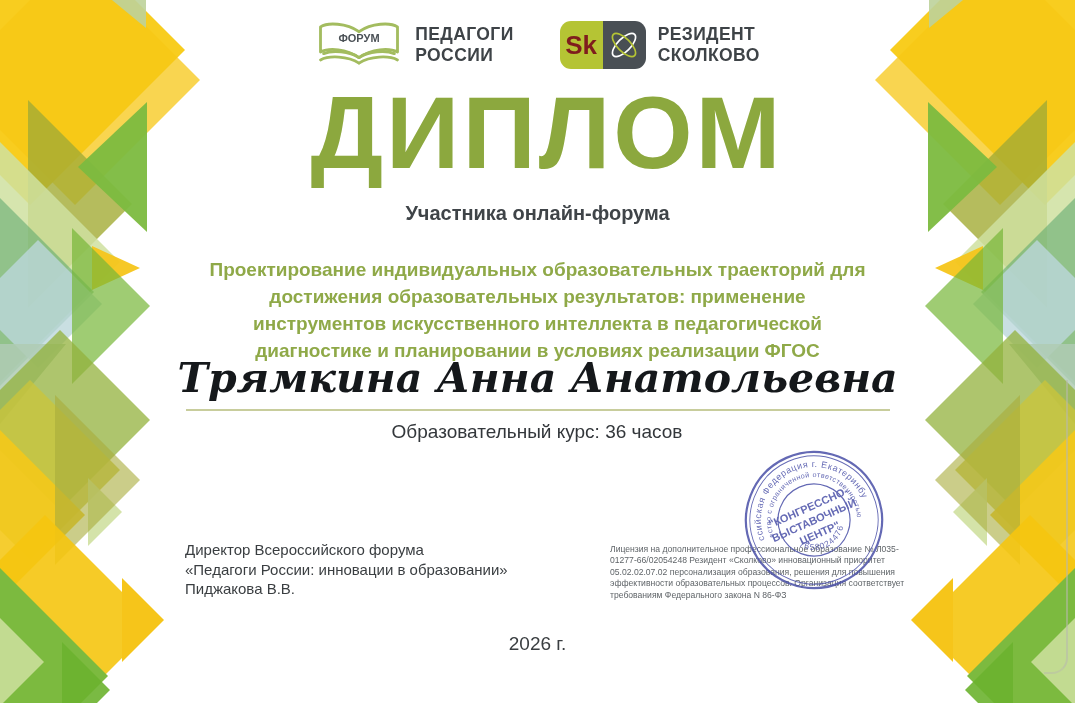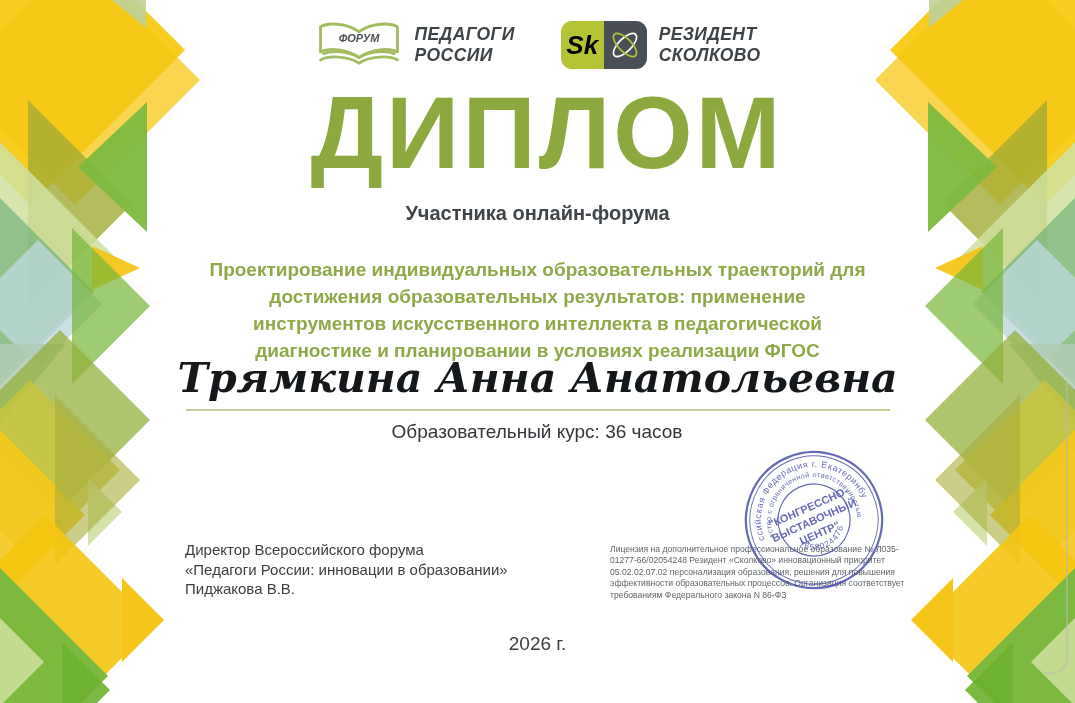--- a/index.html
+++ b/index.html
@@ -10,34 +10,34 @@
     overflow:hidden;
     font-family:"Liberation Sans",sans-serif;
     margin:0 auto;
   }
   .pattern-svg{position:absolute;top:0;left:0;width:1075px;height:703px;z-index:0;}
   .content{position:absolute;inset:0;z-index:2;}
 
   
   .logo-row{
     position:absolute;top:16px;left:0;right:0;
-    display:flex;justify-content:center;align-items:center;gap:46px;font-style:italic;
+    display:flex;justify-content:center;align-items:center;gap:46px;
   }
   .logo-block{display:flex;align-items:center;gap:12px;}
   .logo-label{
     font-weight:bold;color:#3e4347;font-size:17.5px;line-height:1.18;
     letter-spacing:.4px;
   }
   .sk-badge{
     width:86px;height:48px;border-radius:11px;overflow:hidden;
     display:flex;
   }
   .sk-left{
     width:43px;background:#b5c434;display:flex;align-items:center;justify-content:center;
-    font-weight:bold;font-size:26px;color:#000000;
+    font-weight:bold;font-size:26px;color:#7f1d1d;
   }
   .sk-right{width:43px;background:#494f54;display:flex;align-items:center;justify-content:center;}
 
   
   .title{
     position:absolute;top:80px;left:0;right:0;text-align:center;
     font-size:102px;font-weight:bold;color:#8ca83e;letter-spacing:3px;line-height:1.05;margin-left:19px;
   }
   .subtitle{
     position:absolute;top:202px;left:0;right:0;text-align:center;

